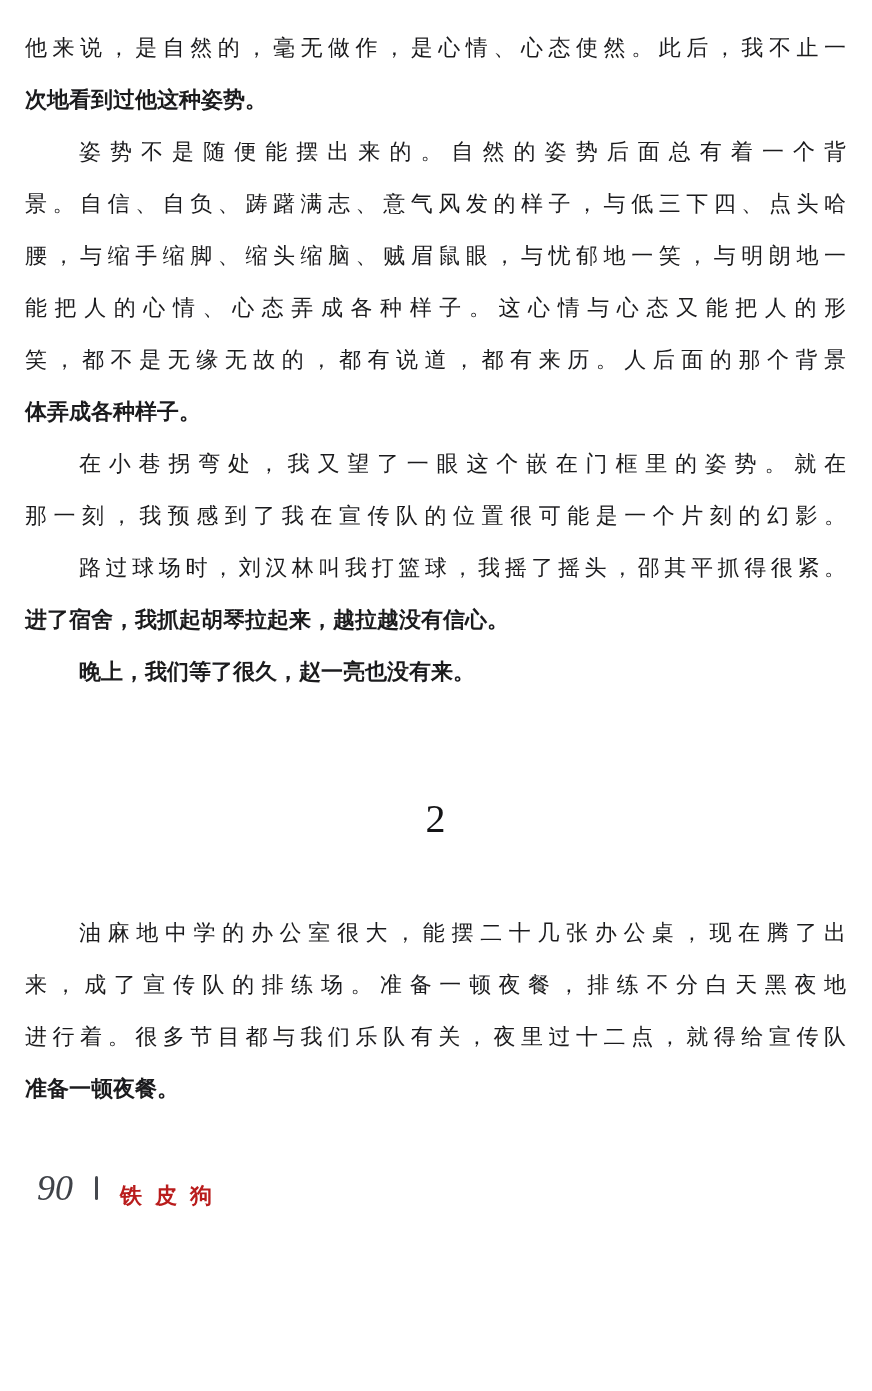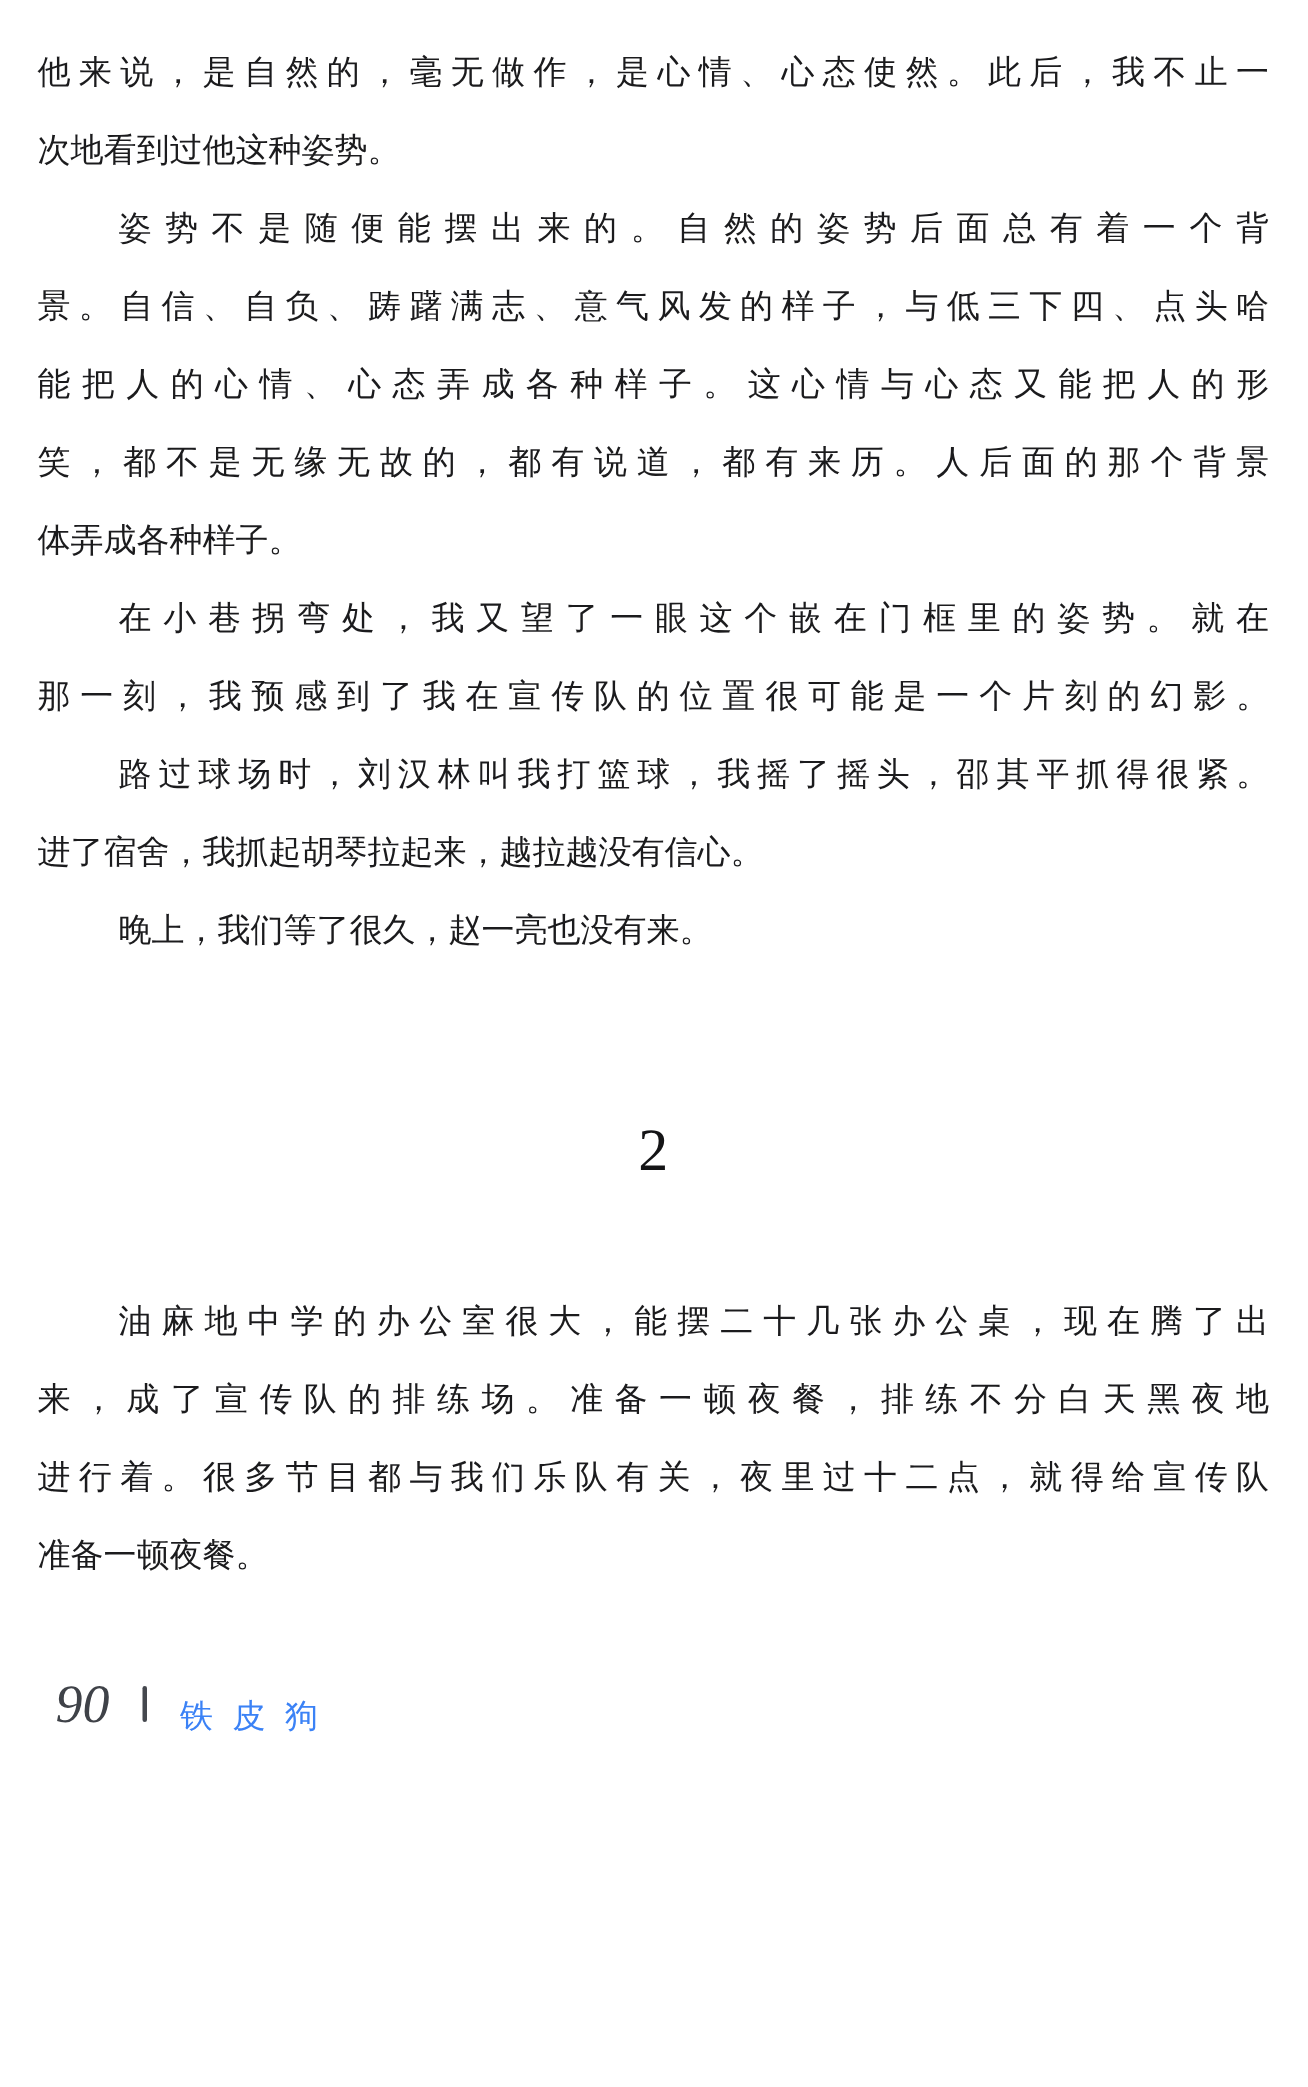--- a/index.html
+++ b/index.html
@@ -26,20 +26,21 @@
     font-size: 22px;
     white-space: nowrap;
     text-align: justify;
     text-align-last: justify;
     text-justify: inter-character;
     letter-spacing: 0;
   }
   .line.end {
     text-align: left;
     text-align-last: left;
+    font-weight: bold;
   }
   .line.indent { padding-left: 54px; }
   .section-heading {
     margin: 95px 0 62px 0;
     height: 52px;
     line-height: 52px;
     text-align: center;
     text-align-last: center;
     font-size: 40px;
     color: #141416;
@@ -60,39 +61,40 @@
     display: inline-block;
     width: 3px;
     height: 24px;
     background: #45484e;
     border-radius: 2px;
     margin: 0 22px 0 22px;
   }
   .footer .booktitle {
     font-size: 22px;
     letter-spacing: 13px;
-    color: #3b82f6;
-    font-weight: 400;
+    color: #b91c1c;
+    font-weight: 700;
     margin-top: 16px;
   }
 </style>
 </head>
 <body>
 
 <div class="page">
   <div class="body-text">
 
     <div class="para">
       <div class="line fill">他来说，是自然的，毫无做作，是心情、心态使然。此后，我不止一</div>
       <div class="line end">次地看到过他这种姿势。</div>
     </div>
 
     <div class="para">
       <div class="line fill indent">姿势不是随便能摆出来的。自然的姿势后面总有着一个背</div>
       <div class="line fill">景。自信、自负、踌躇满志、意气风发的样子，与低三下四、点头哈</div>
+      <div class="line fill">腰，与缩手缩脚、缩头缩脑、贼眉鼠眼，与忧郁地一笑，与明朗地一</div>
       <div class="line fill">能把人的心情、心态弄成各种样子。这心情与心态又能把人的形</div>
       <div class="line fill">笑，都不是无缘无故的，都有说道，都有来历。人后面的那个背景</div>
       <div class="line end">体弄成各种样子。</div>
     </div>
 
     <div class="para">
       <div class="line fill indent">在小巷拐弯处，我又望了一眼这个嵌在门框里的姿势。就在</div>
       <div class="line fill">那一刻，我预感到了我在宣传队的位置很可能是一个片刻的幻影。</div>
     </div>
 

